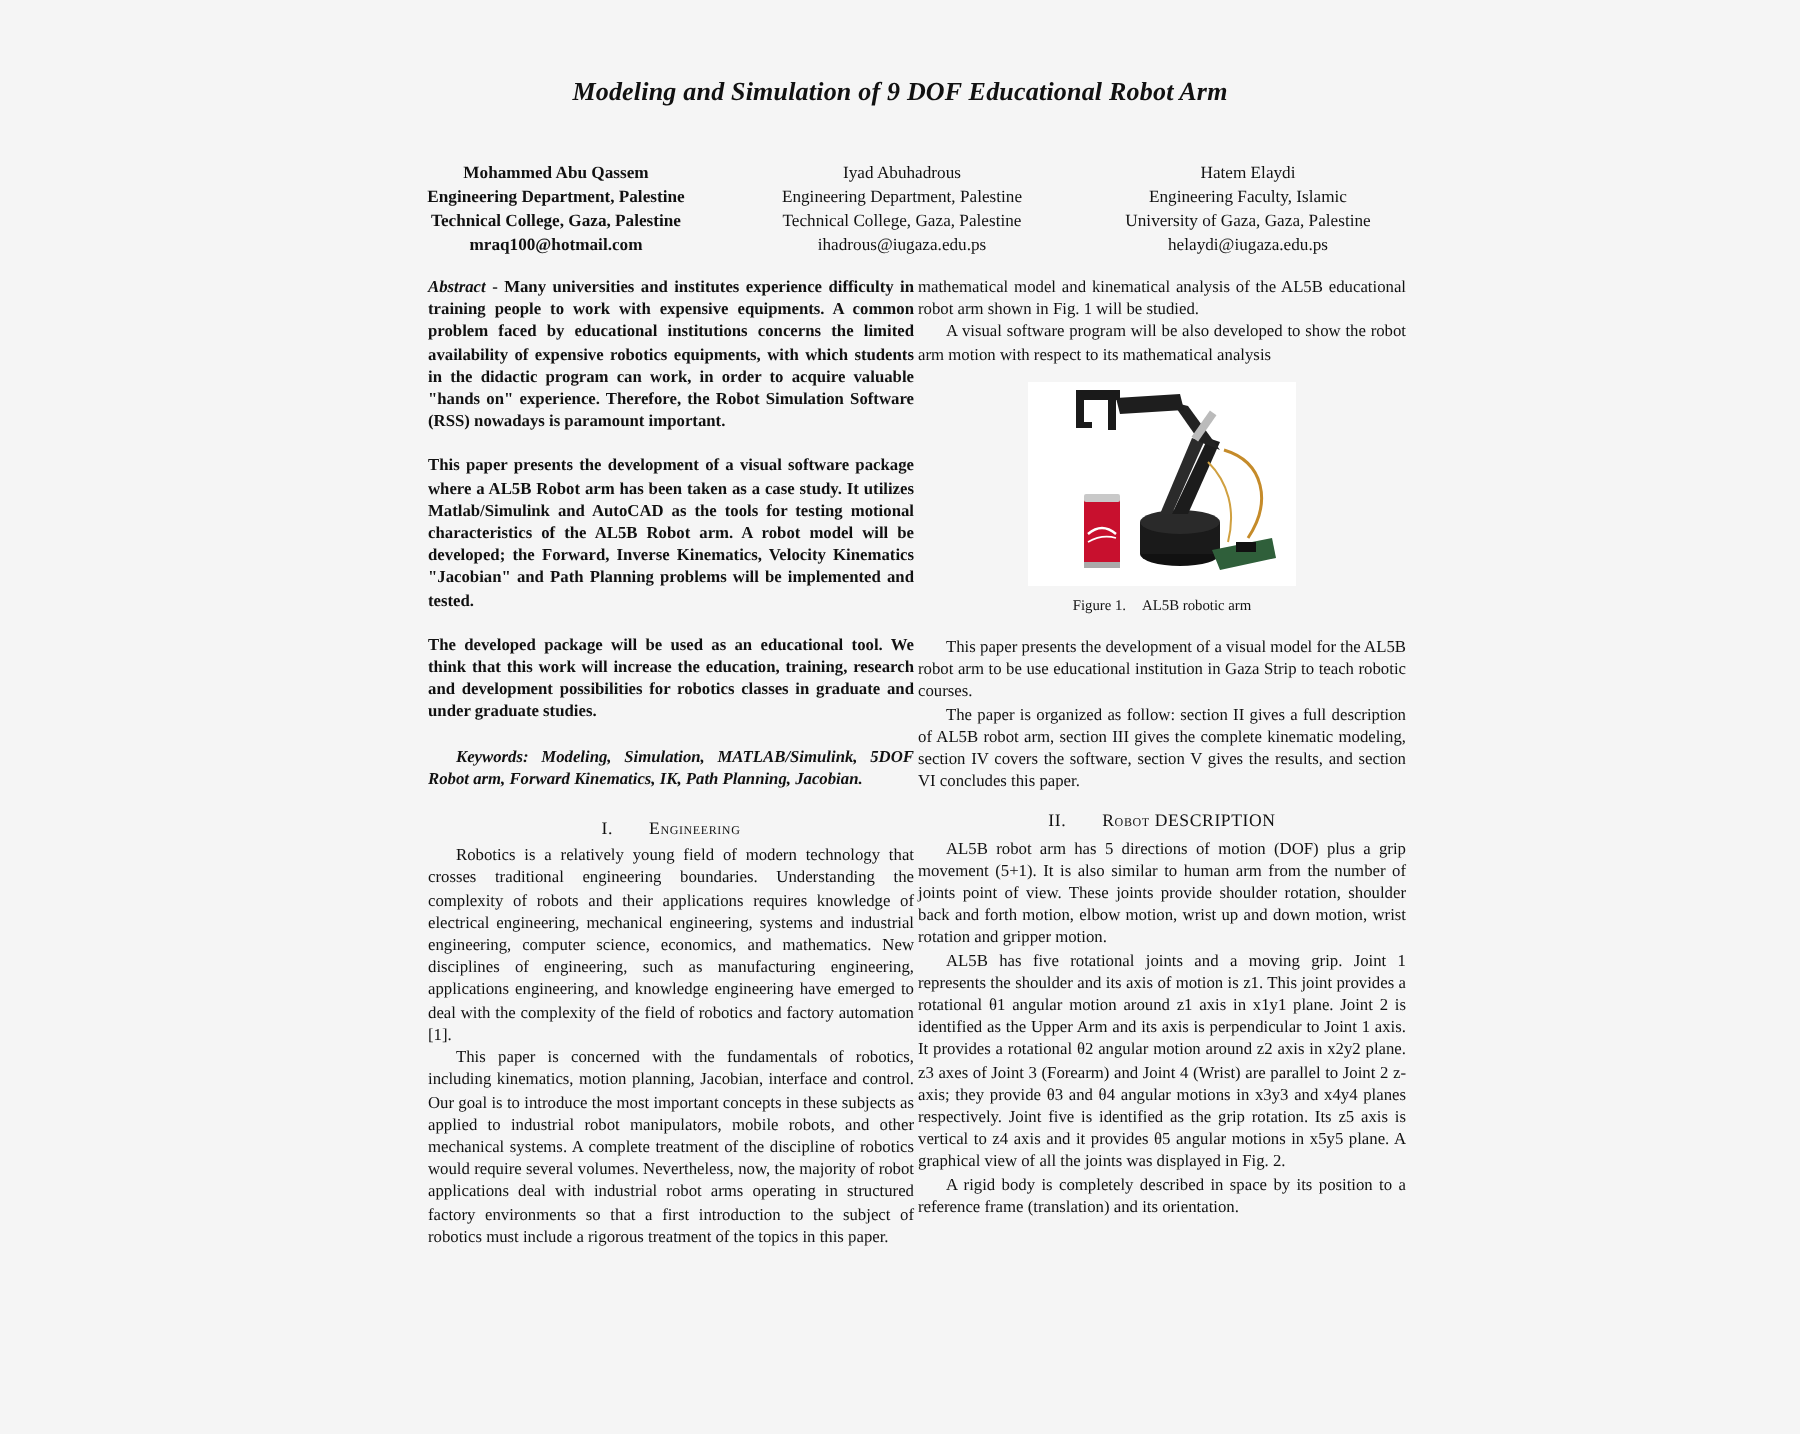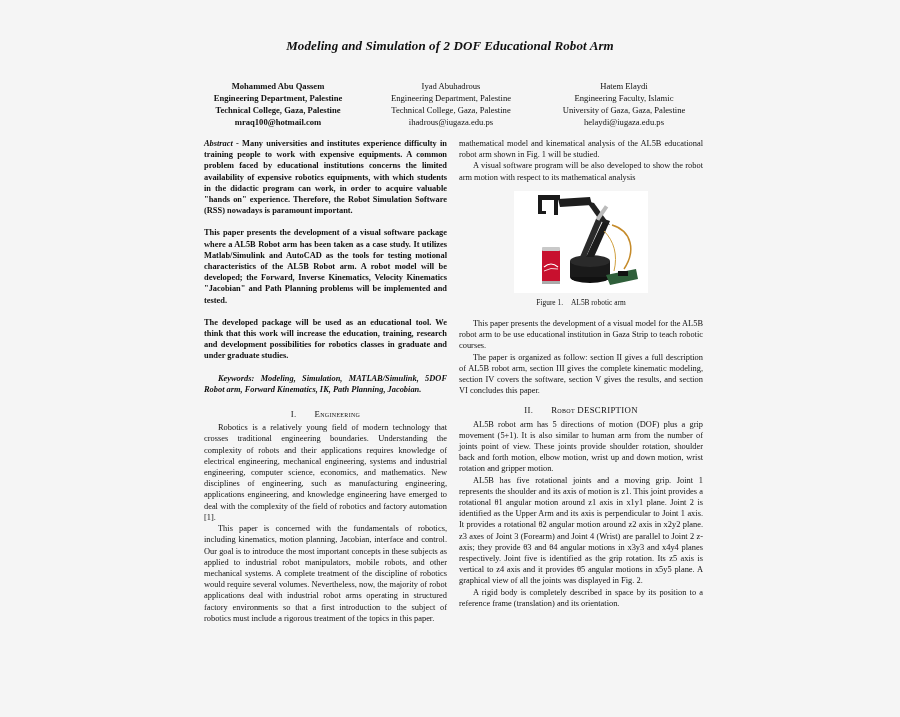--- a/index.html
+++ b/index.html
@@ -20,21 +20,21 @@
     display: flex; justify-content: space-between;
   }
   .author {
     text-align: center; font-size: 8.6px; line-height: 12px; width: 160px;
   }
   .author:nth-child(1) { margin-left: 0px; font-weight: bold; }
   .col {
     position: absolute; font-size: 8.4px; line-height: 11.2px;
     text-align: justify;
   }
-  .col.left { left: 204px; top: 138px; width: 243px; }
+  .col.left { left: 214px; top: 138px; width: 243px; }
   .col.right { left: 459px; top: 138px; width: 244px; }
   .abstract p { margin: 0 0 11px 0; font-weight: bold; }
   .abstract .abs-label { font-style: italic; }
   .keywords { font-weight: bold; font-style: italic; margin: 0 0 14px 0; text-indent: 14px; }
   p { margin: 0; }
   .indent { text-indent: 14px; }
   .section-head {
     text-align: center; margin: 0 0 2px 0; font-size: 8.8px;
     letter-spacing: 0.3px;
   }
@@ -46,21 +46,21 @@
   .fig-img {
     width: 134px; height: 102px; margin: 0 auto; background: #ffffff;
     position: relative; border: 0;
   }
   .fig-caption { font-size: 7.4px; margin-top: 4px; margin-bottom: 10px; }
   .fig-caption .fig-num { margin-right: 8px; }
 </style>
 </head>
 <body>
 
-<div class="title">Modeling and Simulation of 2 DOF Educational Robot Arm</div>
+<div class="title">Modeling and Simulation of 9 DOF Educational Robot Arm</div>
 
 <div class="authors">
   <div class="author">
     <div>Mohammed Abu Qassem</div>
     <div>Engineering Department, Palestine</div>
     <div>Technical College, Gaza, Palestine</div>
     <div>mraq100@hotmail.com</div>
   </div>
   <div class="author">
     <div>Iyad Abuhadrous</div>

